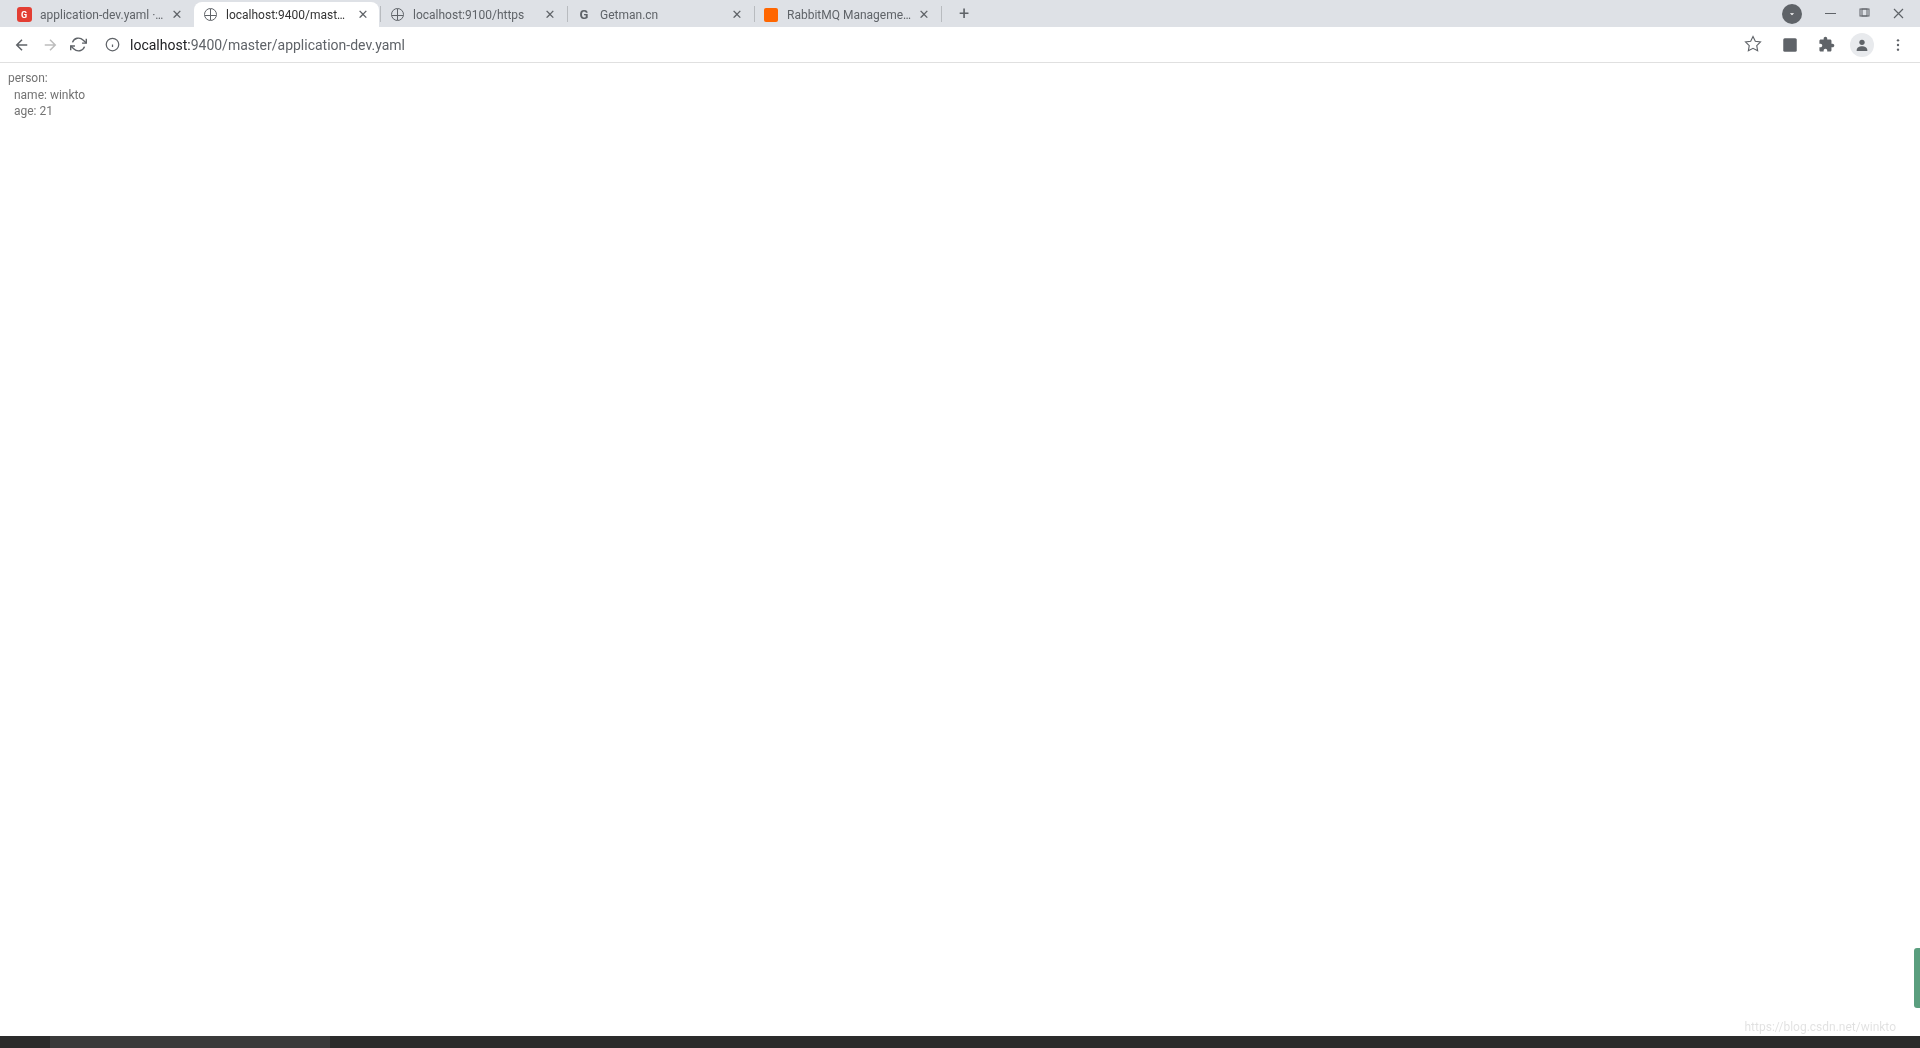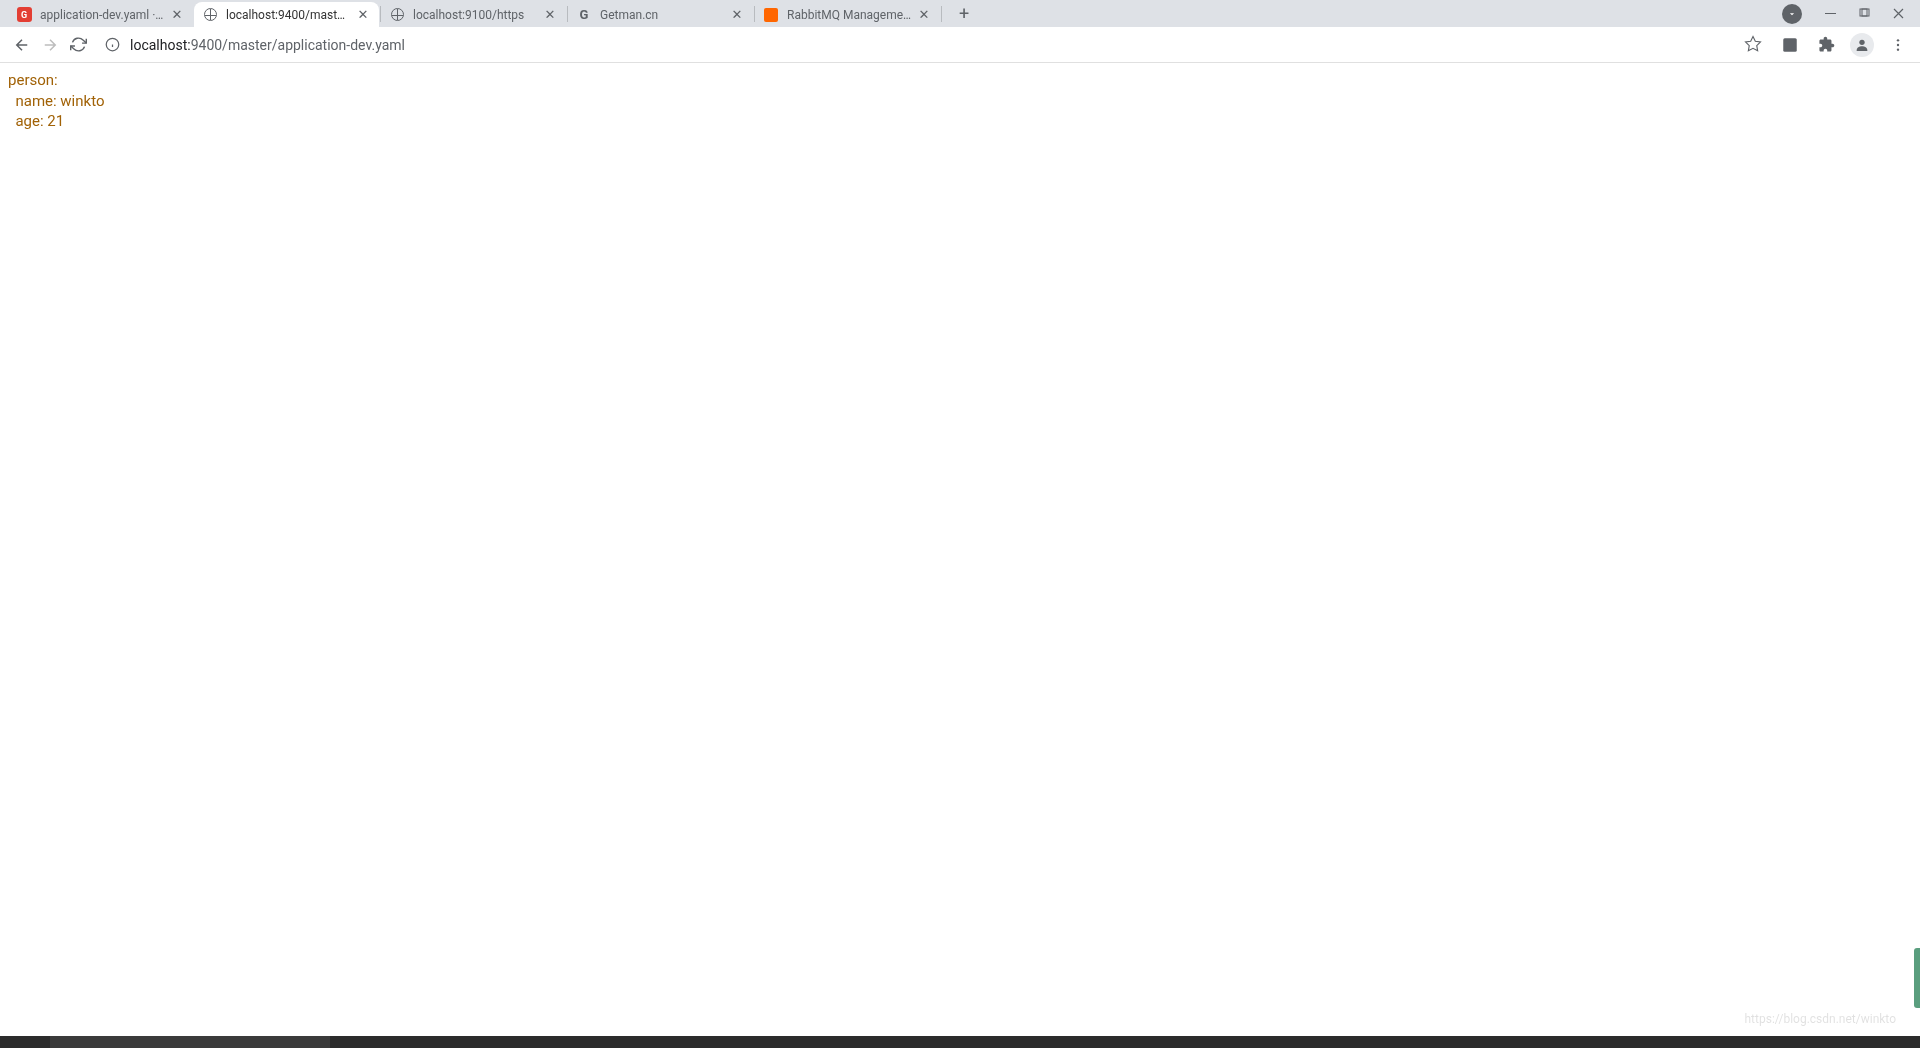--- a/index.html
+++ b/index.html
@@ -211,24 +211,24 @@
       justify-content: center;
     }
     .content-area {
       flex: 1;
       background: #fff;
       padding: 8px;
       overflow: auto;
     }
     .yaml-content {
       font-family: "Consolas", "Courier New", monospace;
-      font-size: 15px;
+      font-size: 12px;
       line-height: 1.3;
       white-space: pre;
-      color: #a16207;
+      color: #737373;
     }
     .taskbar {
       height: 12px;
       background: #2b2b2b;
       width: 100%;
       display: flex;
       align-items: center;
     }
     .taskbar-segment {
       height: 100%;
@@ -279,21 +279,21 @@
       color: #5f6368;
     }
     .favicon-rabbit {
       background: #ff6600;
       width: 14px;
       height: 14px;
       border-radius: 2px;
     }
     .watermark {
       position: absolute;
-      bottom: 22px;
+      bottom: 14px;
       right: 24px;
       font-size: 12px;
       color: rgba(0,0,0,0.12);
       text-align: center;
     }
     .side-widget {
       position: absolute;
       right: 0;
       bottom: 40px;
       width: 6px;

